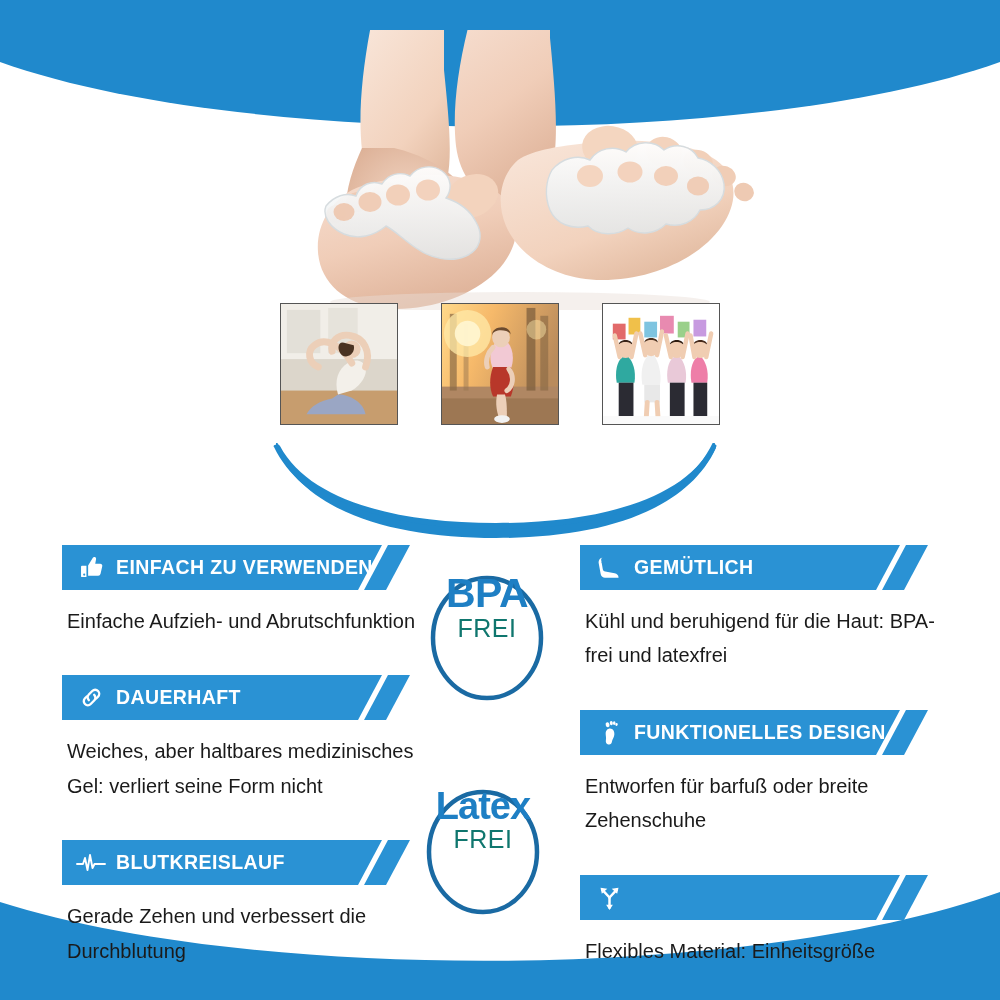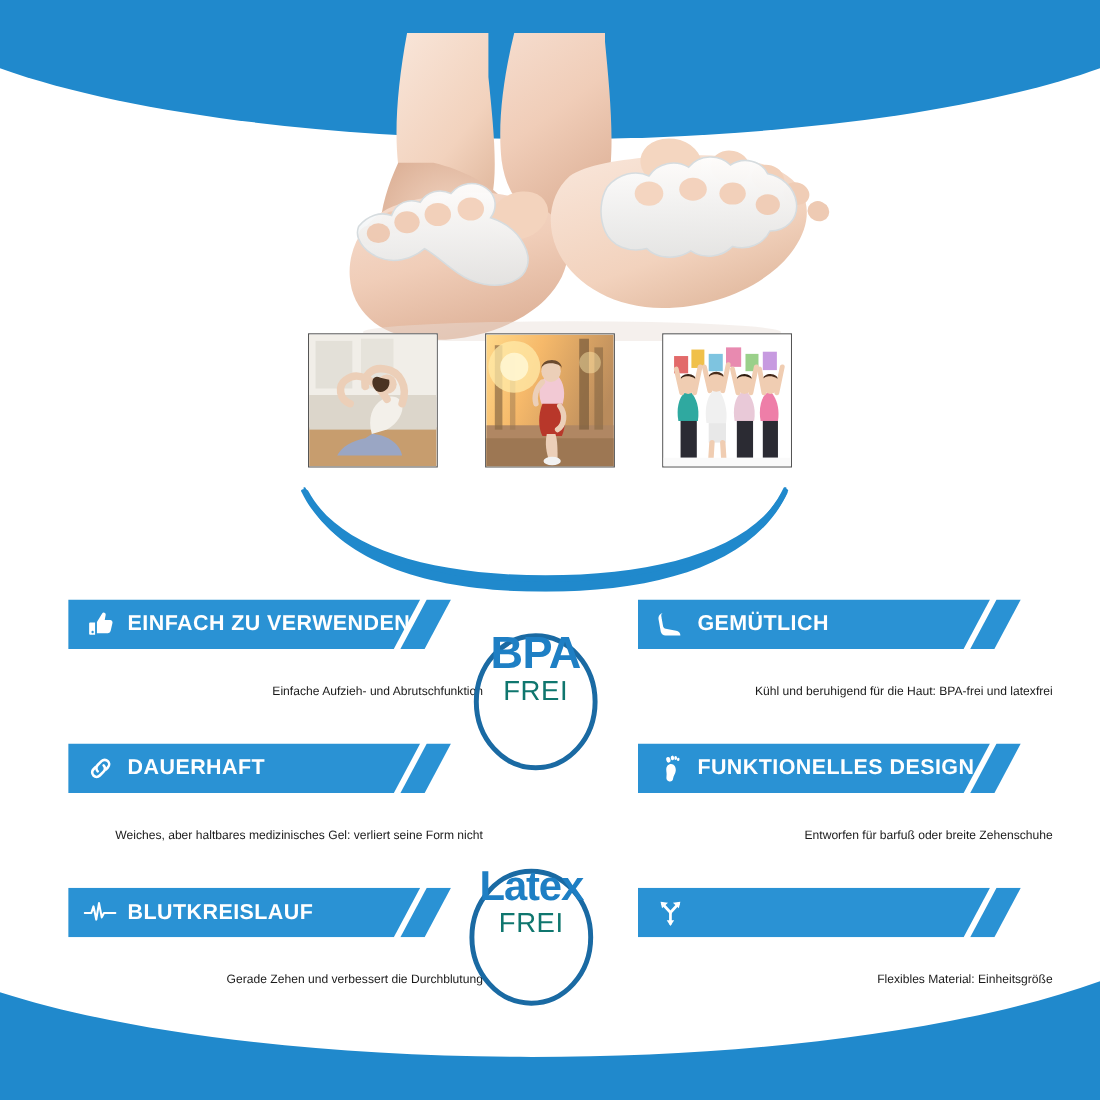--- a/index.html
+++ b/index.html
@@ -29,38 +29,38 @@
   .thumb svg{display:block;width:100%;height:100%;}
 
   
   #swoosh{position:absolute;left:270px;top:443px;width:450px;height:95px;}
 
   
   .col{position:absolute;width:390px;}
   #col-left{left:62px;top:545px;}
   #col-right{left:580px;top:545px;}
 
-  .feature{position:relative;margin-bottom:37px;text-align:right;}
+  .feature{position:relative;margin-bottom:37px;}
   .feature:last-child{margin-bottom:0;}
 
   .ribbon{position:relative;height:45px;}
   .ribbon .bg{position:absolute;inset:0;}
   .ribbon .inner{position:absolute;inset:0;display:flex;align-items:center;
                  padding-left:14px;box-sizing:border-box;}
   .ribbon-icon{width:30px;height:30px;flex:0 0 30px;margin-right:10px;
                display:flex;align-items:center;justify-content:center;}
   .ribbon-icon svg{display:block;}
   .ribbon-title{
     color:#ffffff;font-size:19.5px;font-weight:bold;letter-spacing:0.4px;
     white-space:nowrap;line-height:1;
     font-family:"Liberation Sans", sans-serif;
   }
   .feature-desc{
-    margin-top:30px;padding-left:5px;
-    color:#1a1a1a;font-size:11px;line-height:1.72;
+    margin-top:14px;padding-left:5px;
+    color:#1a1a1a;font-size:20px;line-height:1.72;
     max-width:372px;
     font-family:"Liberation Sans", sans-serif;
   }
 
   
   .badge{position:absolute;width:118px;height:128px;}
   #badge-bpa{left:428px;top:574px;}
   #badge-latex{left:424px;top:788px;}
   .badge .ring{position:absolute;inset:0;}
   .badge .txt{position:absolute;inset:0;display:flex;flex-direction:column;

